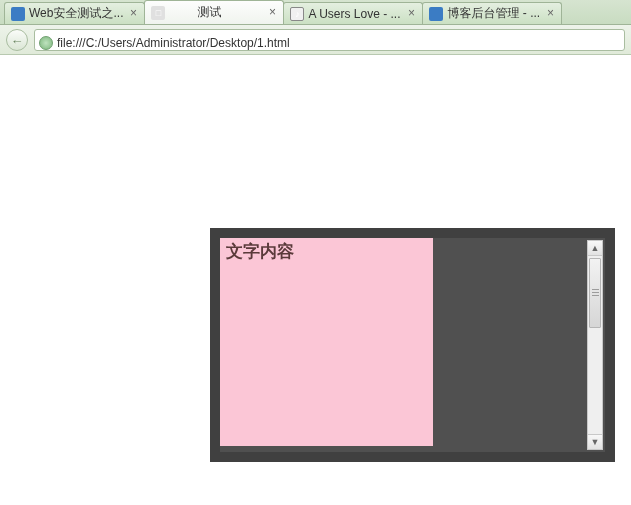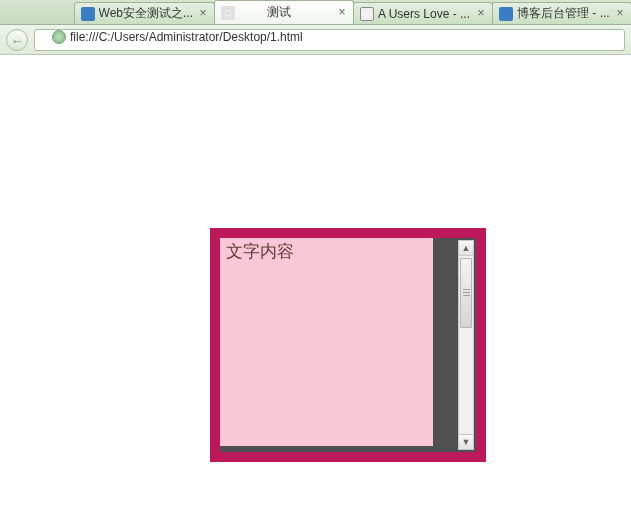--- a/index.html
+++ b/index.html
@@ -11,21 +11,20 @@
       overflow: hidden;
     }
     
     .tab-bar {
       height: 25px;
       background: linear-gradient(#d6e4d0, #c8dcc1);
       display: flex;
       align-items: flex-end;
       padding-left: 4px;
       border-bottom: 1px solid #9fb497;
-      justify-content: flex-end;
     }
     .tab {
       height: 22px;
       display: flex;
       align-items: center;
       padding: 0 4px 0 6px;
       font-size: 12px;
       color: #333;
       border: 1px solid #9fb497;
       border-bottom: none;
@@ -96,22 +95,22 @@
       color: #6a8560;
       font-size: 13px;
     }
     .addr-wrap {
       flex: 1;
       height: 22px;
       background: #fff;
       border: 1px solid #a9bda0;
       border-radius: 3px;
       display: flex;
-      align-items: flex-start;
-      padding: 0 17px;
+      align-items: flex-end;
+      padding: 0 4px;
       gap: 4px;
     }
     .addr-wrap .globe {
       width: 14px;
       height: 14px;
       border-radius: 50%;
       background: radial-gradient(#bfe3bf, #7cb67c);
       border: 1px solid #6fa06f;
       flex-shrink: 0;
     }
@@ -127,24 +126,25 @@
     .page {
       position: relative;
       width: 631px;
       height: 450px;
       background: #fff;
     }
     .green-frame {
       position: absolute;
       left: 210px;
       top: 173px;
-      width: 276px;
+      width: 405px;
       height: 234px;
-      background: #be185d;
+      background: #404040;
       padding: 10px;
+      font-weight: bold;
     }
     .gray-panel {
       width: 100%;
       height: 100%;
       background: #505050;
       position: relative;
       overflow: hidden;
     }
     .pink-box {
       position: absolute;

